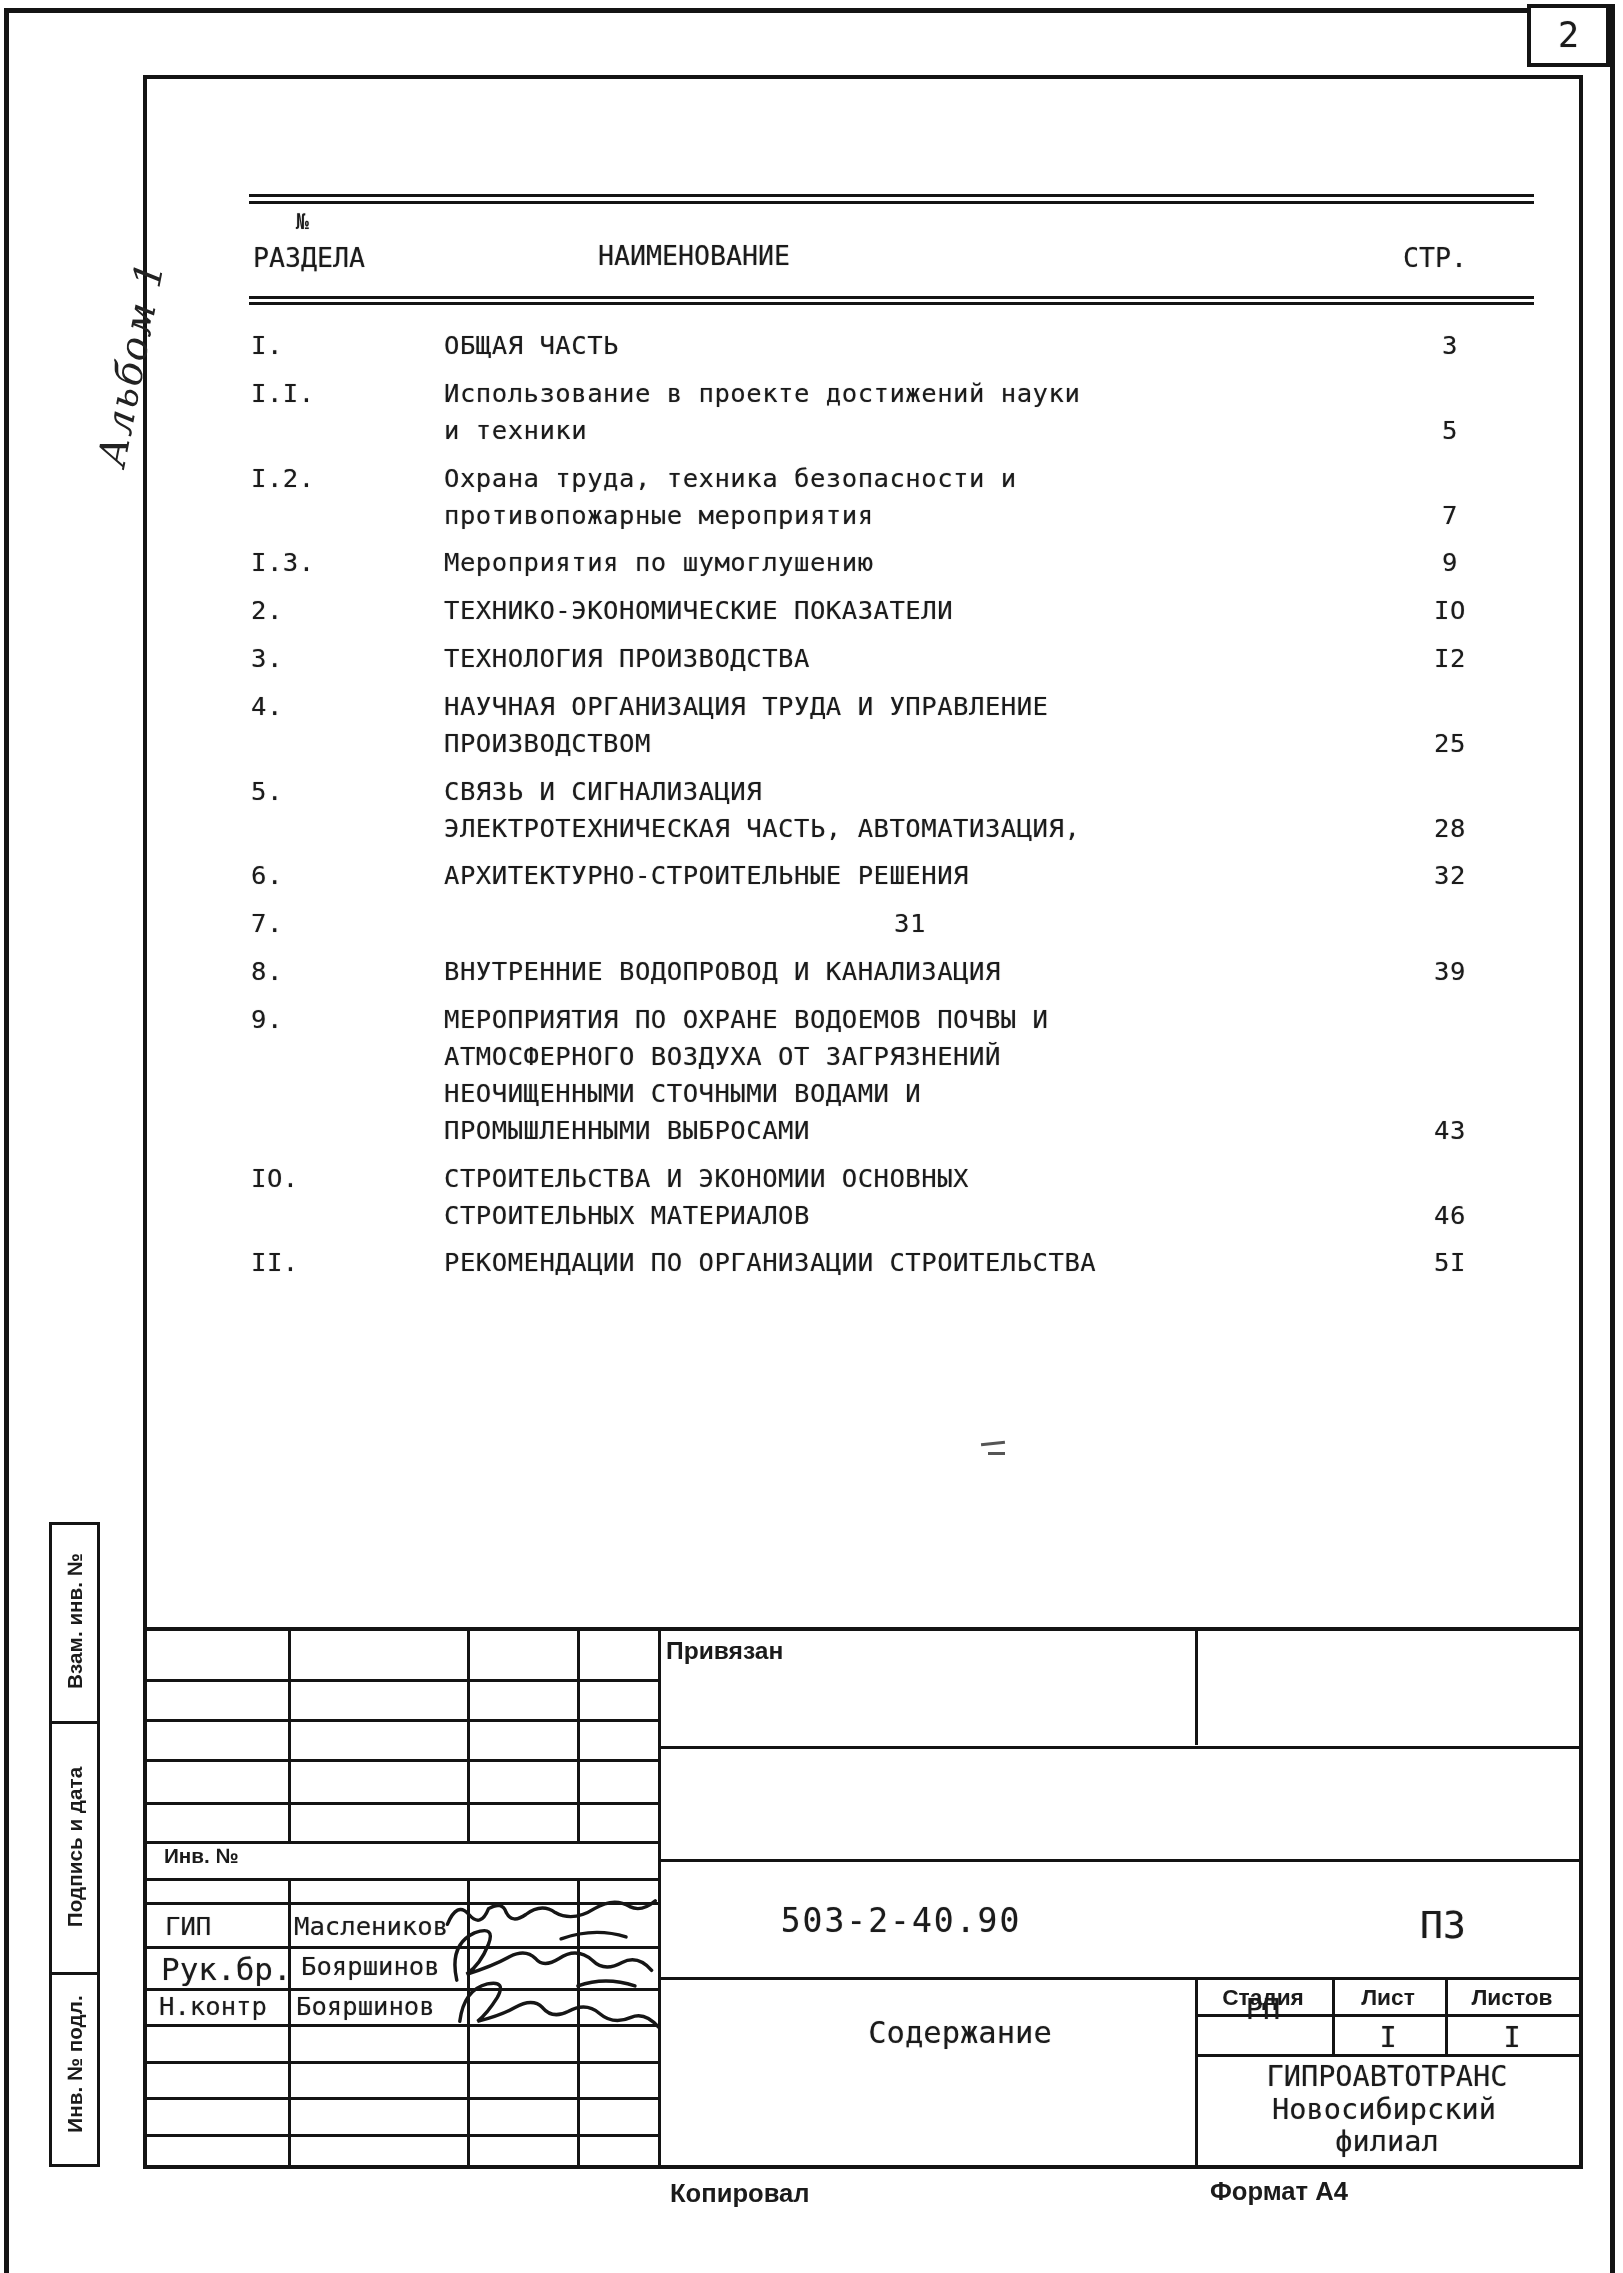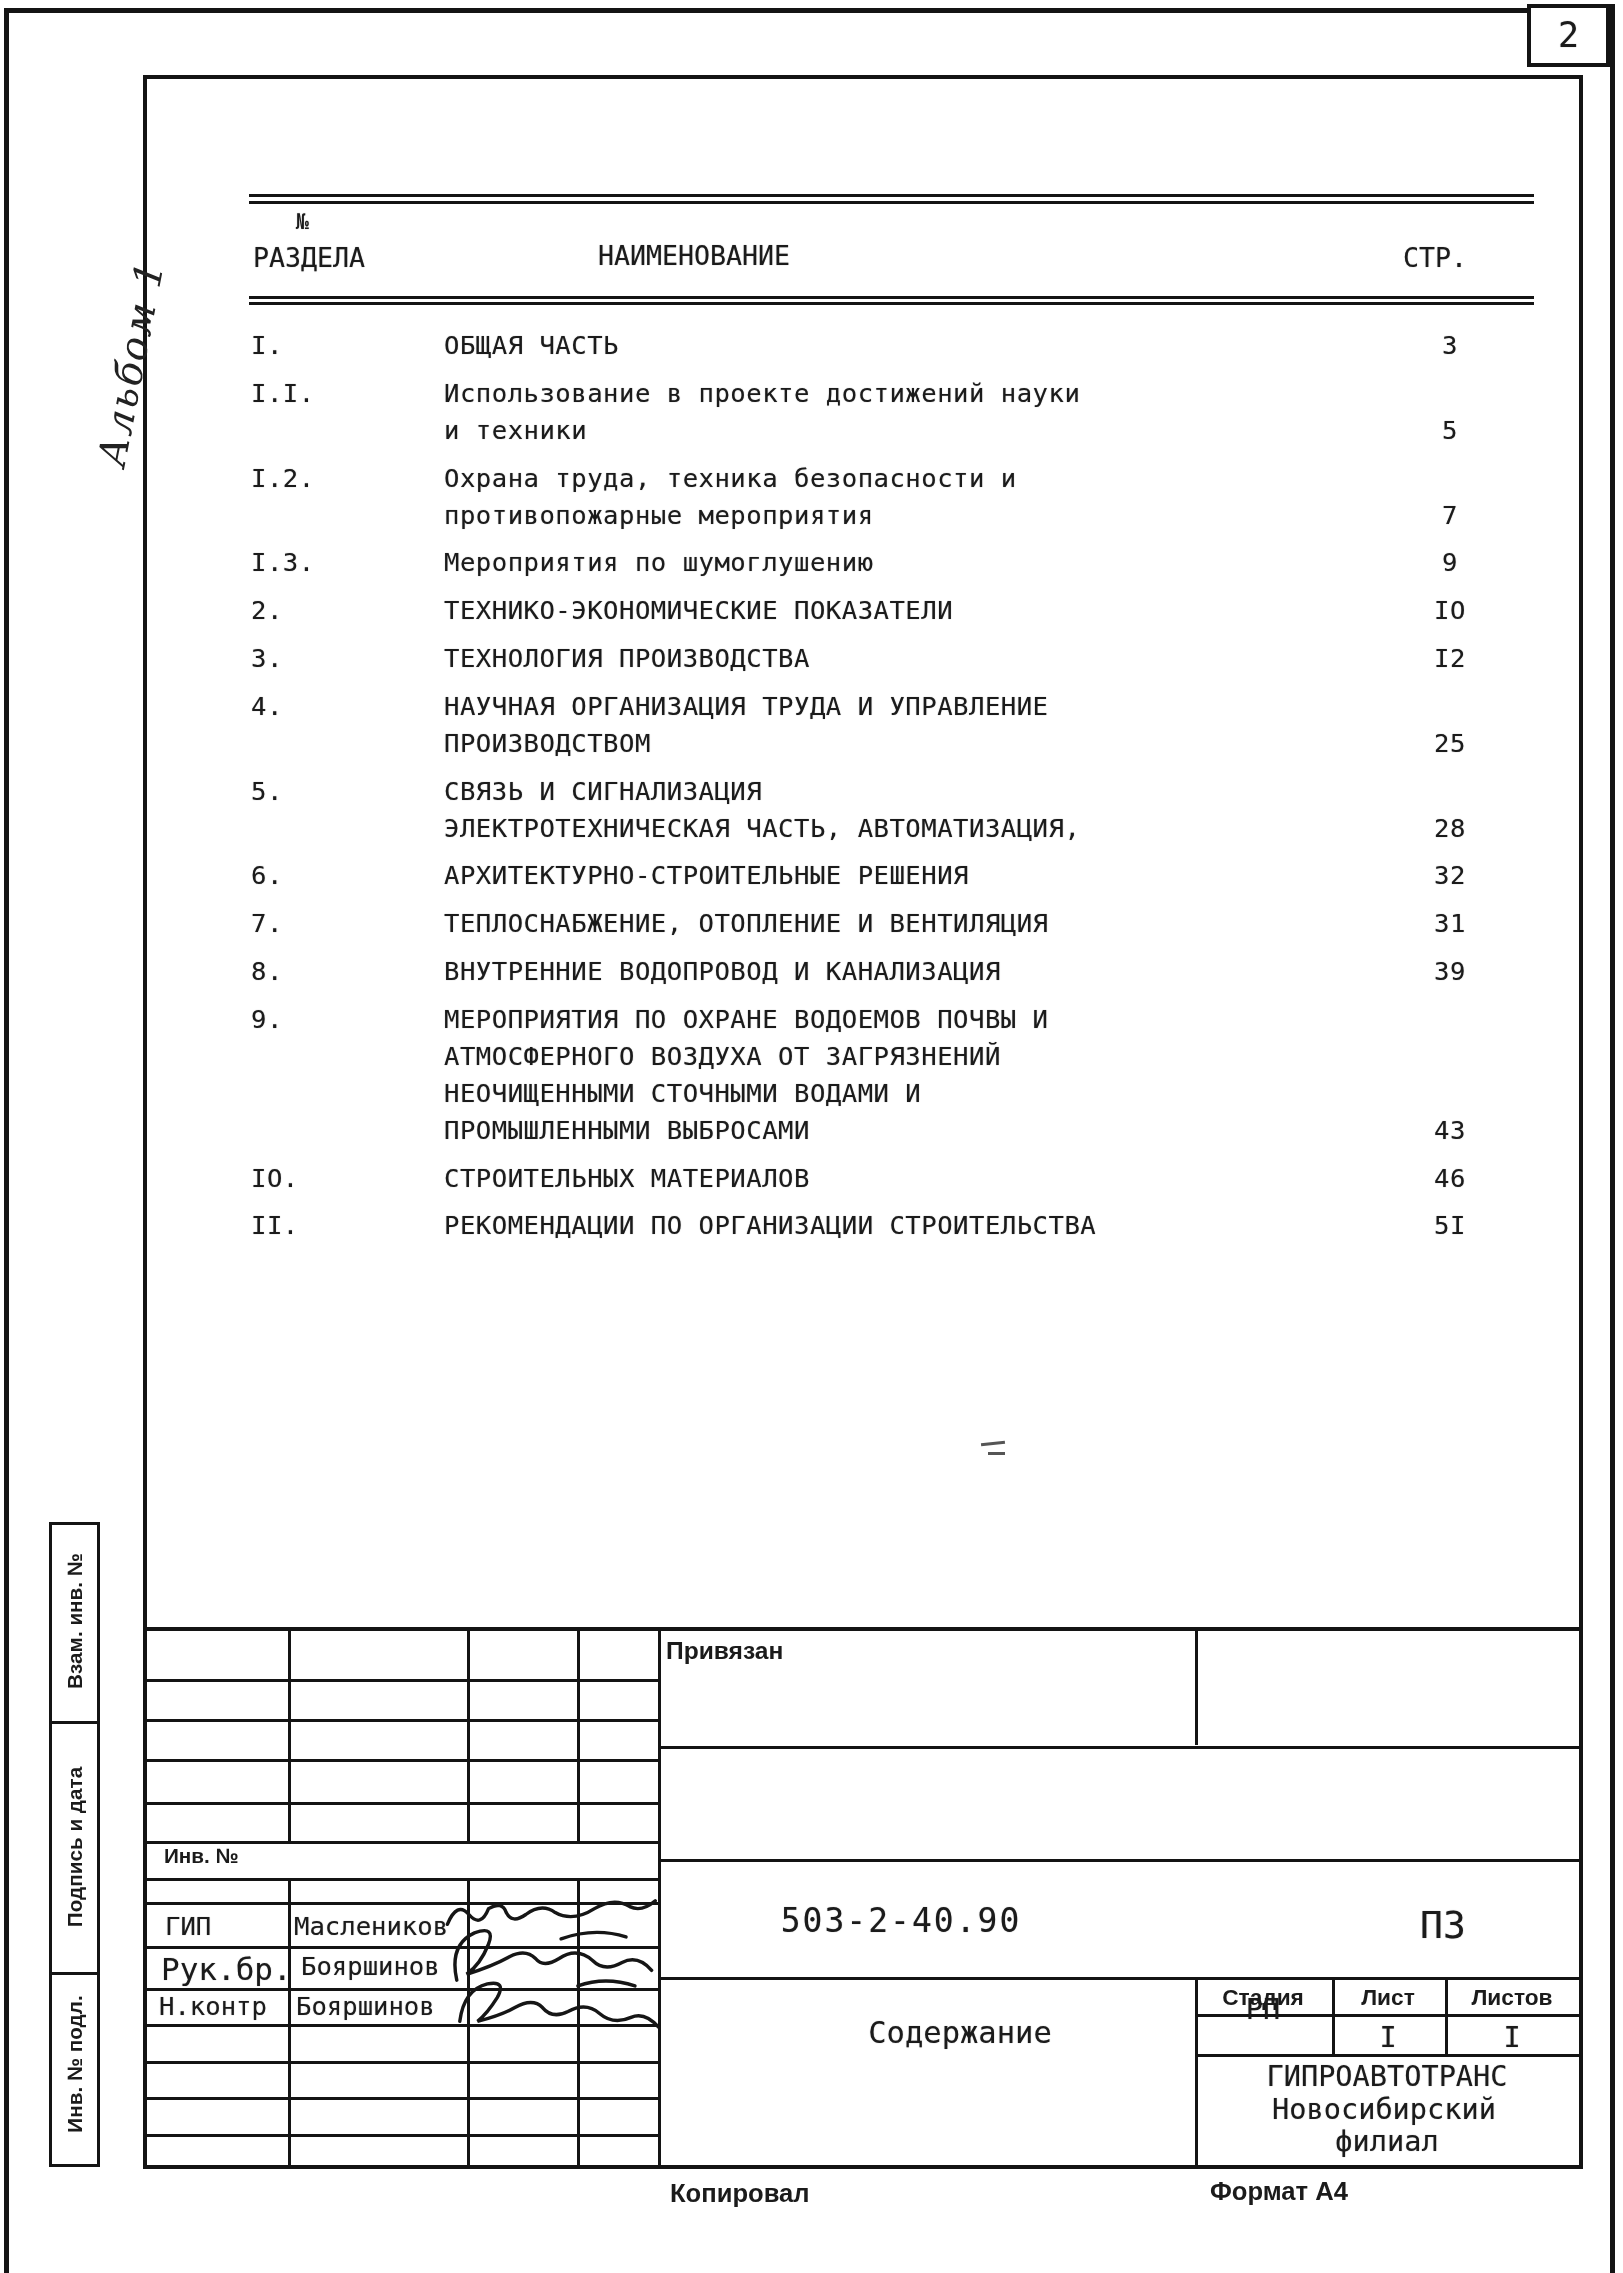--- a/index.html
+++ b/index.html
@@ -128,23 +128,20 @@
   <div class="toc-row">
     <div class="t-no tw">6.</div>
     <div class="t-name">
           <div class="t-line tw">АРХИТЕКТУРНО-СТРОИТЕЛЬНЫЕ РЕШЕНИЯ</div>
         </div>
     <div class="t-page tw">32</div>
   </div>
 
   <div class="toc-row">
     <div class="t-no tw">7.</div>
-    <div class="t-name">
-          <div class="t-line tw">ТЕПЛОСНАБЖЕНИЕ, ОТОПЛЕНИЕ И ВЕНТИЛЯЦИЯ</div>
-        </div>
     <div class="t-page tw">31</div>
   </div>
 
   <div class="toc-row">
     <div class="t-no tw">8.</div>
     <div class="t-name">
           <div class="t-line tw">ВНУТРЕННИЕ ВОДОПРОВОД И КАНАЛИЗАЦИЯ</div>
         </div>
     <div class="t-page tw">39</div>
   </div>
@@ -156,20 +153,21 @@
           <div class="t-line tw">АТМОСФЕРНОГО ВОЗДУХА ОТ ЗАГРЯЗНЕНИЙ</div>
           <div class="t-line tw">НЕОЧИЩЕННЫМИ СТОЧНЫМИ ВОДАМИ И</div>
           <div class="t-line tw">ПРОМЫШЛЕННЫМИ ВЫБРОСАМИ</div>
         </div>
     <div class="t-page tw">43</div>
   </div>
 
   <div class="toc-row">
     <div class="t-no tw">IO.</div>
     <div class="t-name">
+          <div class="t-line tw">СТРОИТЕЛЬСТВА И ЭКОНОМИИ ОСНОВНЫХ</div>
           <div class="t-line tw">СТРОИТЕЛЬНЫХ МАТЕРИАЛОВ</div>
         </div>
     <div class="t-page tw">46</div>
   </div>
 
   <div class="toc-row">
     <div class="t-no tw">II.</div>
     <div class="t-name">
           <div class="t-line tw">РЕКОМЕНДАЦИИ ПО ОРГАНИЗАЦИИ СТРОИТЕЛЬСТВА</div>
         </div>

